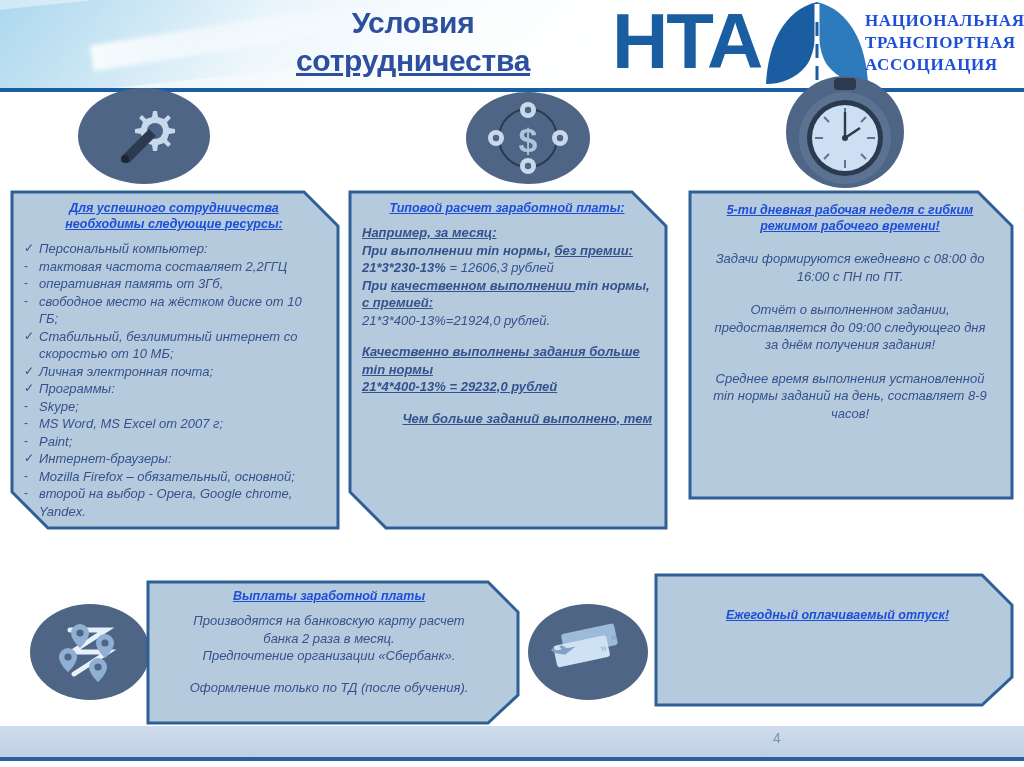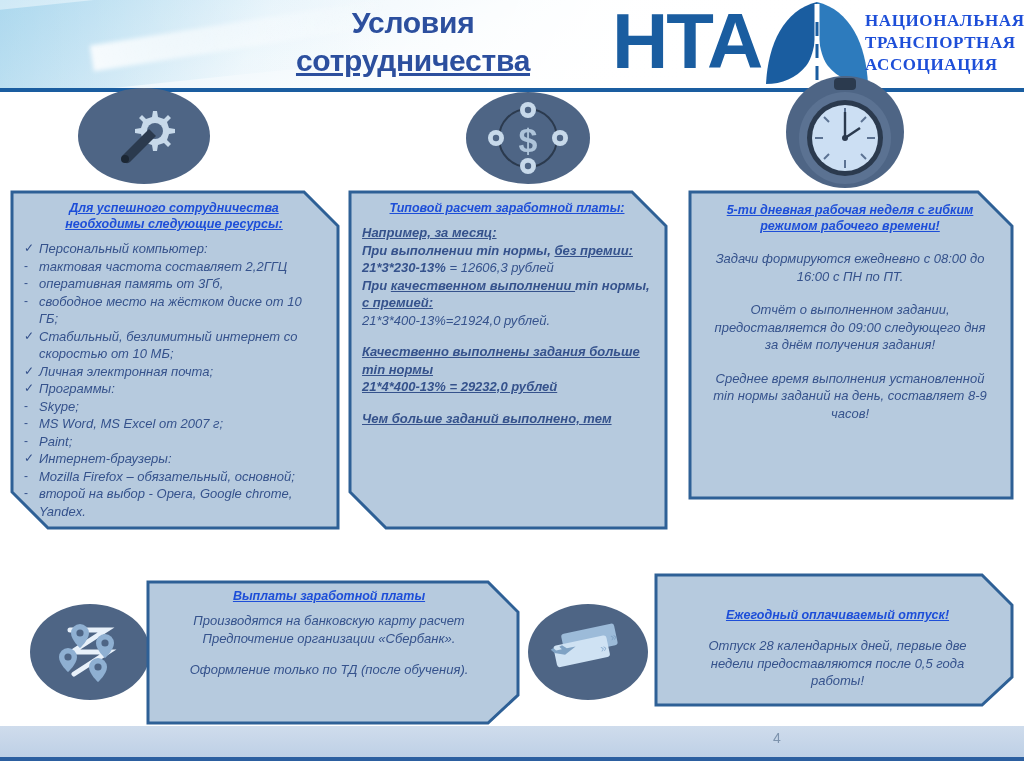--- a/index.html
+++ b/index.html
@@ -315,21 +315,21 @@
       <span class="ln"><span class="b">При выполнении min нормы, </span><span class="bu">без премии:</span></span>
       <span class="ln"><span class="b">21*3*230-13%</span><span> = 12606,3 рублей</span></span>
       <span class="ln"><span class="b">При </span><span class="bu">качественном выполнении </span><span class="b">min нормы,</span></span>
       <span class="ln bu">с премией:</span>
       <span class="ln">21*3*400-13%=21924,0 рублей.</span>
       <span class="sp"></span>
       <span class="ln bu">Качественно выполнены задания больше</span>
       <span class="ln bu">min нормы</span>
       <span class="ln bu">21*4*400-13% = 29232,0 рублей</span>
       <span class="sp"></span>
-      <span class="ln bu" style="text-align:left">Чем больше заданий выполнено, тем</span>
+      <span class="ln bu" style="text-align:right">Чем больше заданий выполнено, тем</span>
     </div>
   </div>
 </div>
 
 <div class="cardwrap" style="left:688px; top:190px; width:326px; height:310px;">
   <svg width="326" height="310" viewBox="0 0 326 310" preserveAspectRatio="none">
     <polygon points="2,2 290,2 324,36 324,308 2,308" fill="#b6cade" stroke="#2e6096" stroke-width="3"></polygon>
   </svg>
   <div class="card-inner" style="padding:12px 22px 8px 20px;">
     <div class="card-title">
@@ -348,35 +348,32 @@
 </div>
 
 <div class="cardwrap" style="left:146px; top:580px; width:374px; height:179px;">
   <svg width="374" height="145" viewBox="0 0 374 145" preserveAspectRatio="none">
     <polygon points="2,2 342,2 372,32 372,115 342,143 2,143" fill="#b6cade" stroke="#2e6096" stroke-width="3"></polygon>
   </svg>
   <div class="card-inner" style="padding:8px 28px 6px 20px;">
     <div class="card-title">Выплаты заработной платы</div>
     <div class="card-body center">
       <div>Производятся на банковскую карту расчет</div>
+      <div>банка 2 раза в месяц.</div>
       <div>Предпочтение организации «Сбербанк».</div>
       <div style="height:14px"></div>
       <div>Оформление только по ТД (после обучения).</div>
     </div>
   </div>
 </div>
 
 <div class="cardwrap" style="left:654px; top:573px; width:360px; height:134px;">
   <svg width="360" height="134" viewBox="0 0 360 134" preserveAspectRatio="none">
     <polygon points="2,2 328,2 358,32 358,104 328,132 2,132" fill="#b6cade" stroke="#2e6096" stroke-width="3"></polygon>
   </svg>
   <div class="card-inner" style="padding:10px 30px 6px 37px;margin-top:24px;">
     <div class="card-title">Ежегодный оплачиваемый отпуск!</div>
-    <div class="card-body center">
-      <div style="height:6px"></div>
-      <div>Отпуск 28 календарных дней, первые две недели предоставляются после 0,5 года работы!</div>
-    </div>
   </div>
 </div>
 
 <div id="footer-band"></div>
 <div id="footer-rule"></div>
 <div id="pagenum">4</div>
 
 </body></html>

